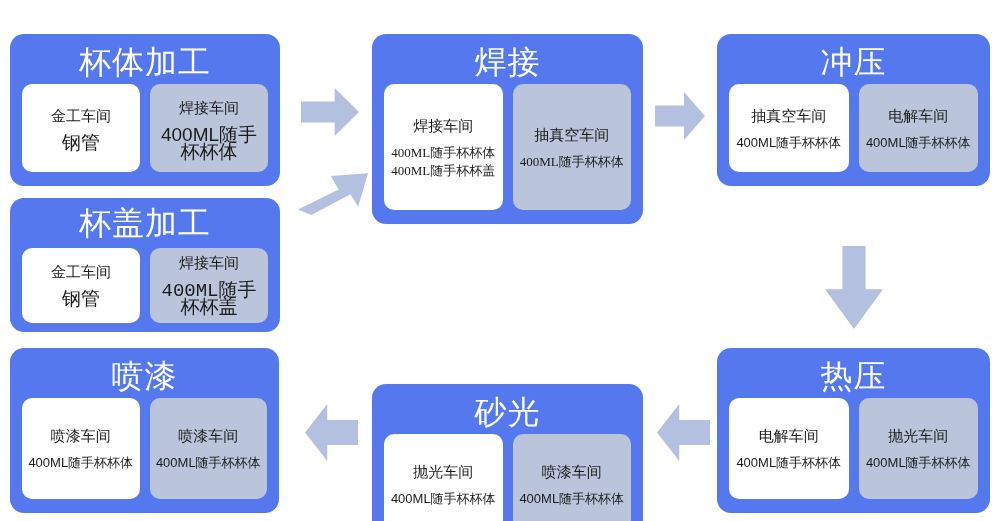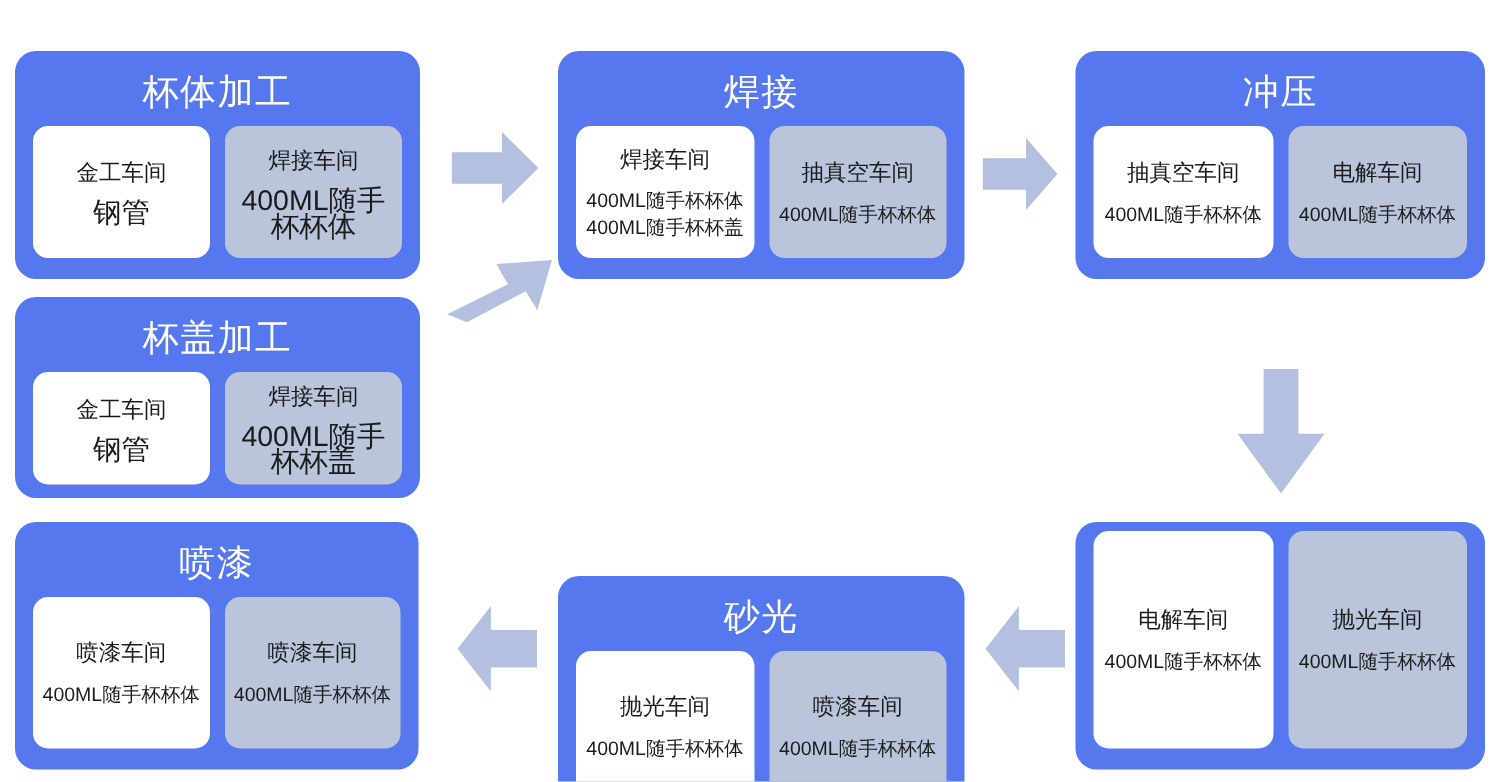--- a/index.html
+++ b/index.html
@@ -30,21 +30,21 @@
     box-sizing: border-box;
     background: #5578ee;
     border-radius: 14px;
     display: flex;
     flex-direction: column;
     align-items: center;
     padding: 6px 12px 14px 12px;
   }
   .stage-title {
     color: #ffffff;
-    font-size: 24px;
+    font-size: 32px;
     line-height: 44px;
     font-weight: 400;
     letter-spacing: 1px;
     white-space: nowrap;
   }
   .stage-body {
     display: flex;
     flex-direction: row;
     gap: 10px;
     width: 100%;
@@ -116,21 +116,21 @@
       </div>
       <div class="wk gray">
         <div class="wk-name">焊接车间</div>
         <div class="wk-items">
           <div class="wk-item">400ML随手杯杯体</div>
         </div>
       </div>
     </div>
   </div>
 
-  <div class="stage" style="left:372px; top:34px; width:271px; height:152px;">
+  <div class="stage" style="left:372px; top:34px; width:271px; height:190px;font-family:Liberation Serif, serif;">
     <div class="stage-title">焊接</div>
     <div class="stage-body">
       <div class="wk white">
         <div class="wk-name">焊接车间</div>
         <div class="wk-items">
           <div class="wk-item">400ML随手杯杯体</div>
           <div class="wk-item">400ML随手杯杯盖</div>
         </div>
       </div>
       <div class="wk gray">
@@ -153,21 +153,21 @@
       </div>
       <div class="wk gray">
         <div class="wk-name">电解车间</div>
         <div class="wk-items">
           <div class="wk-item">400ML随手杯杯体</div>
         </div>
       </div>
     </div>
   </div>
 
-  <div class="stage narrow" style="left:10px; top:198px; width:270px; height:134px;">
+  <div class="stage narrow" style="left:10px; top:198px; width:270px; height:134px;font-family:Liberation Mono, monospace;">
     <div class="stage-title">杯盖加工</div>
     <div class="stage-body">
       <div class="wk white">
         <div class="wk-name">金工车间</div>
         <div class="wk-items">
           <div class="wk-item">钢管</div>
         </div>
       </div>
       <div class="wk gray">
         <div class="wk-name">焊接车间</div>
@@ -208,20 +208,21 @@
       <div class="wk gray">
         <div class="wk-name">喷漆车间</div>
         <div class="wk-items">
           <div class="wk-item">400ML随手杯杯体</div>
         </div>
       </div>
     </div>
   </div>
 
   <div class="stage" style="left:717px; top:348px; width:273px; height:165px;">
+    <div class="stage-title">热压</div>
     <div class="stage-body">
       <div class="wk white">
         <div class="wk-name">电解车间</div>
         <div class="wk-items">
           <div class="wk-item">400ML随手杯杯体</div>
         </div>
       </div>
       <div class="wk gray">
         <div class="wk-name">抛光车间</div>
         <div class="wk-items">

